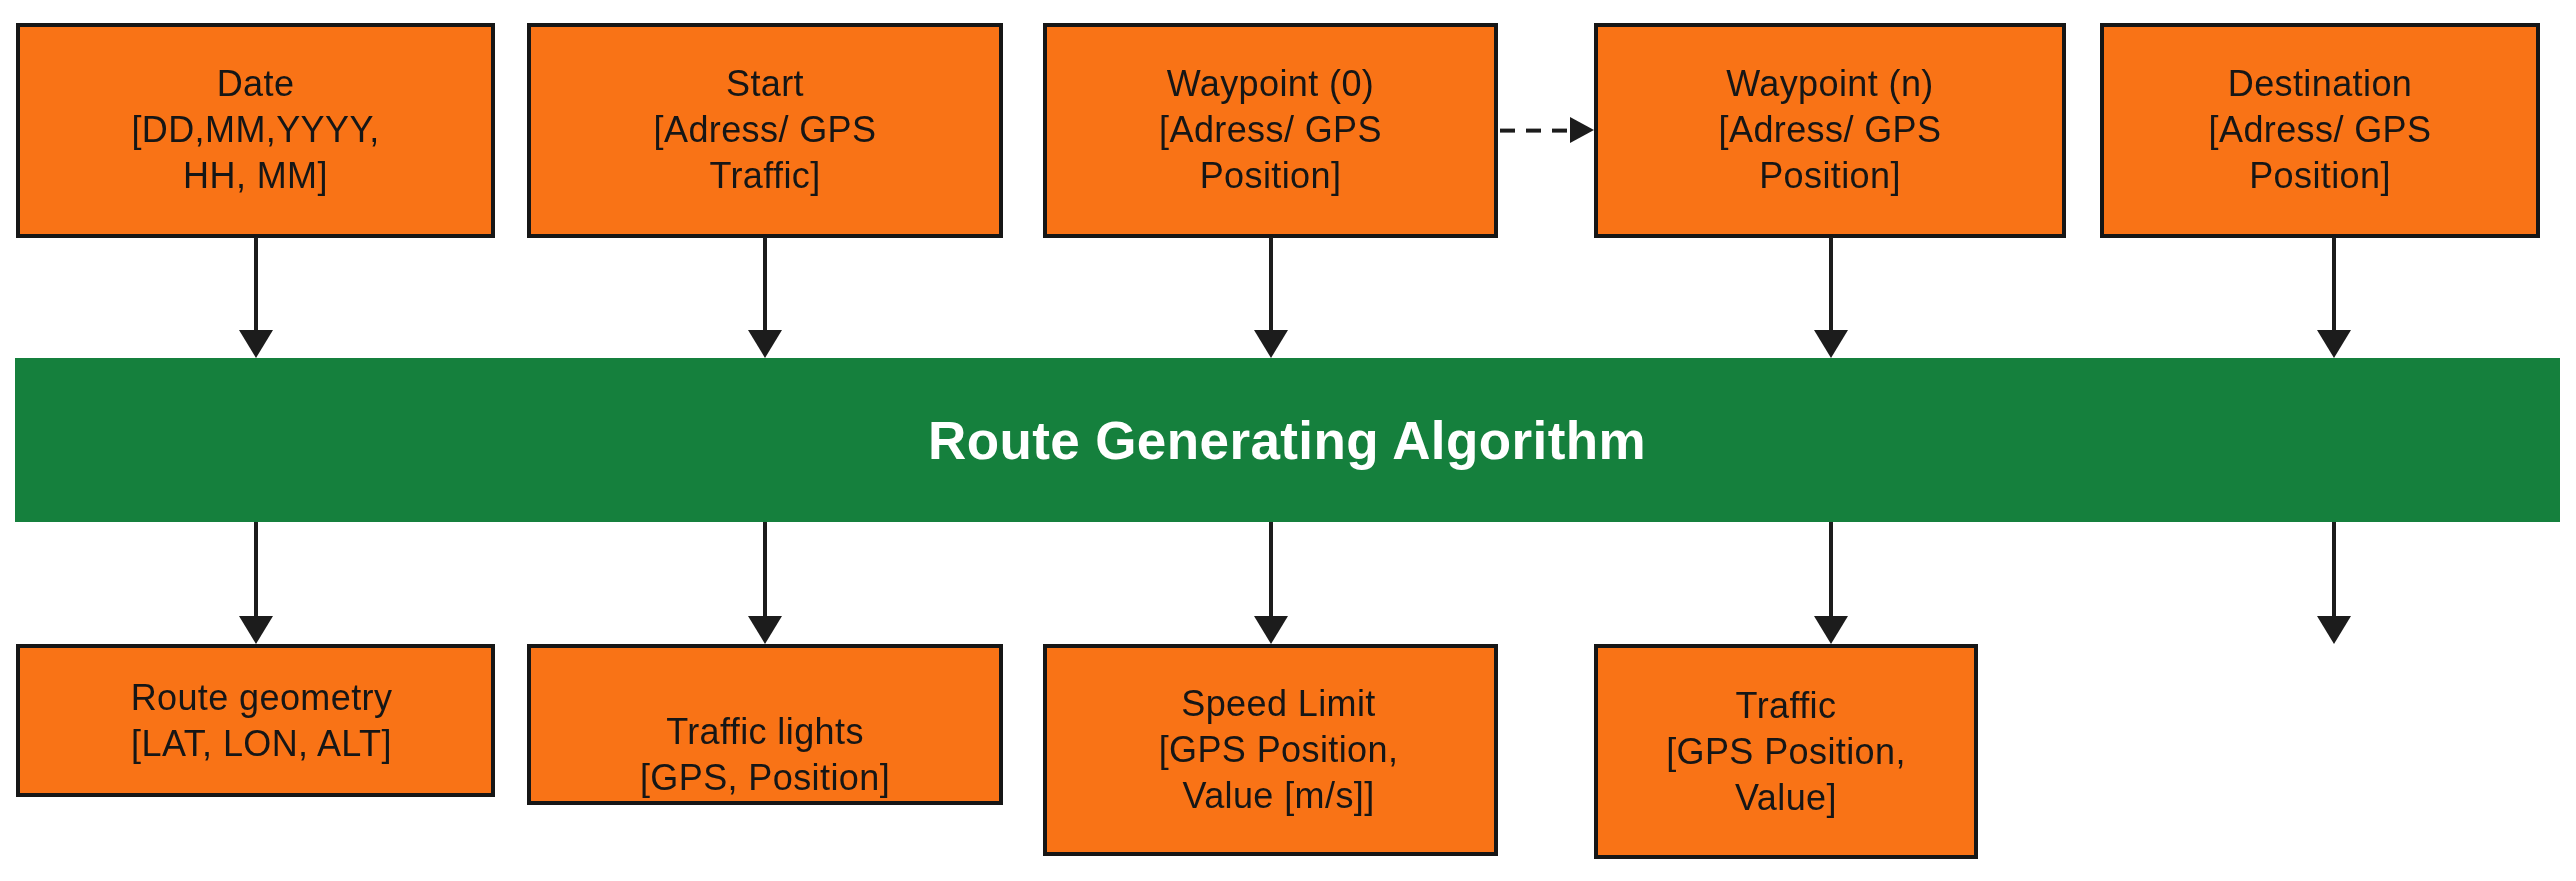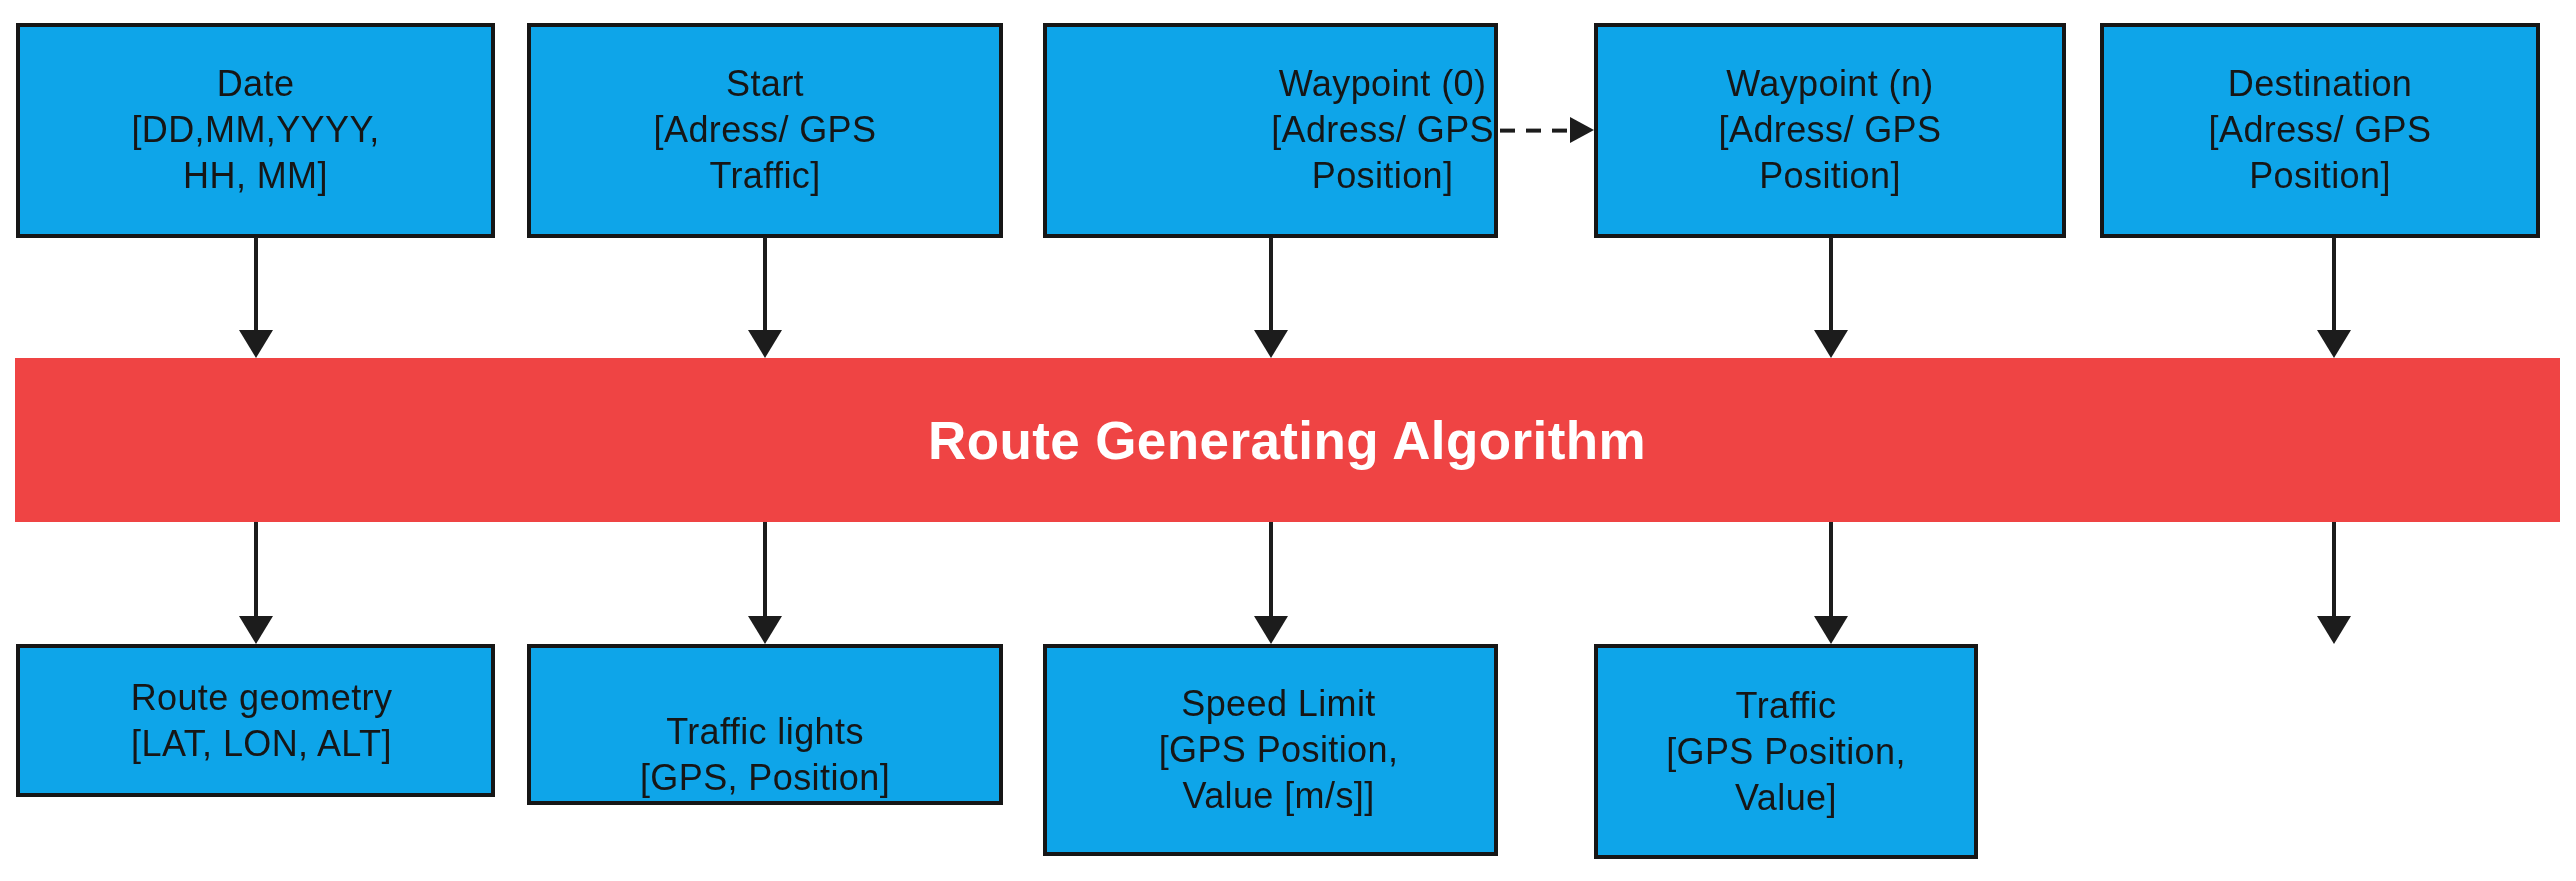--- a/index.html
+++ b/index.html
@@ -8,40 +8,40 @@
     width: 2576px;
     height: 881px;
     background: #ffffff;
     font-family: "Liberation Sans", sans-serif;
     overflow: hidden;
   }
 
   
   .box {
     position: absolute;
-    background: #0ea5e9;
+    background: #f97316;
     border: 4px solid #161616;
     box-sizing: border-box;
     display: flex;
     align-items: center;
     justify-content: center;
     text-align: center;
   }
   .box-label {
     white-space: pre-line;
     font-size: 36px;
     line-height: 46px;
     color: #161616;
     letter-spacing: 0.4px;
   }
 
   .top { top: 22.5px; height: 215px; }
   .c1 { left: 16px;   width: 479px; }
   .c2 { left: 527px;  width: 476px; }
-  .c3 { left: 1043px; width: 455px; justify-content: flex-end; }
+  .c3 { left: 1043px; width: 455px; }
   .c4 { left: 1594px; width: 472px; }
   .c5 { left: 2100px; width: 440px; }
 
   .bot { top: 644px; }
   .b1 { left: 16px;   width: 479px; height: 153px; padding-left: 12px; }
   .b2 { left: 527px;  width: 476px; height: 161px; align-items: flex-end; }
   .b3 { left: 1043px; width: 455px; height: 212px; padding-left: 16px; }
   .b4 { left: 1594px; width: 384px; height: 215px; }
   .b5 { left: 2100px; width: 468px; height: 158px; }
 
@@ -170,21 +170,21 @@
     </div>
   <div class="arrow-down a-top x4">
       <div class="stem"></div>
       <div class="head"></div>
     </div>
   <div class="arrow-down a-top x5">
       <div class="stem"></div>
       <div class="head"></div>
     </div>
 
-  <div class="bar" style="background: #ef4444; color: rgb(255, 255, 255); text-align: right;">
+  <div class="bar" style="background: #15803d; color: rgb(255, 255, 255); text-align: right;">
     <div class="bar-label">Route Generating Algorithm</div>
   </div>
 
   <div class="arrow-down a-bot x1">
       <div class="stem"></div>
       <div class="head"></div>
     </div>
   <div class="arrow-down a-bot x2">
       <div class="stem"></div>
       <div class="head"></div>

